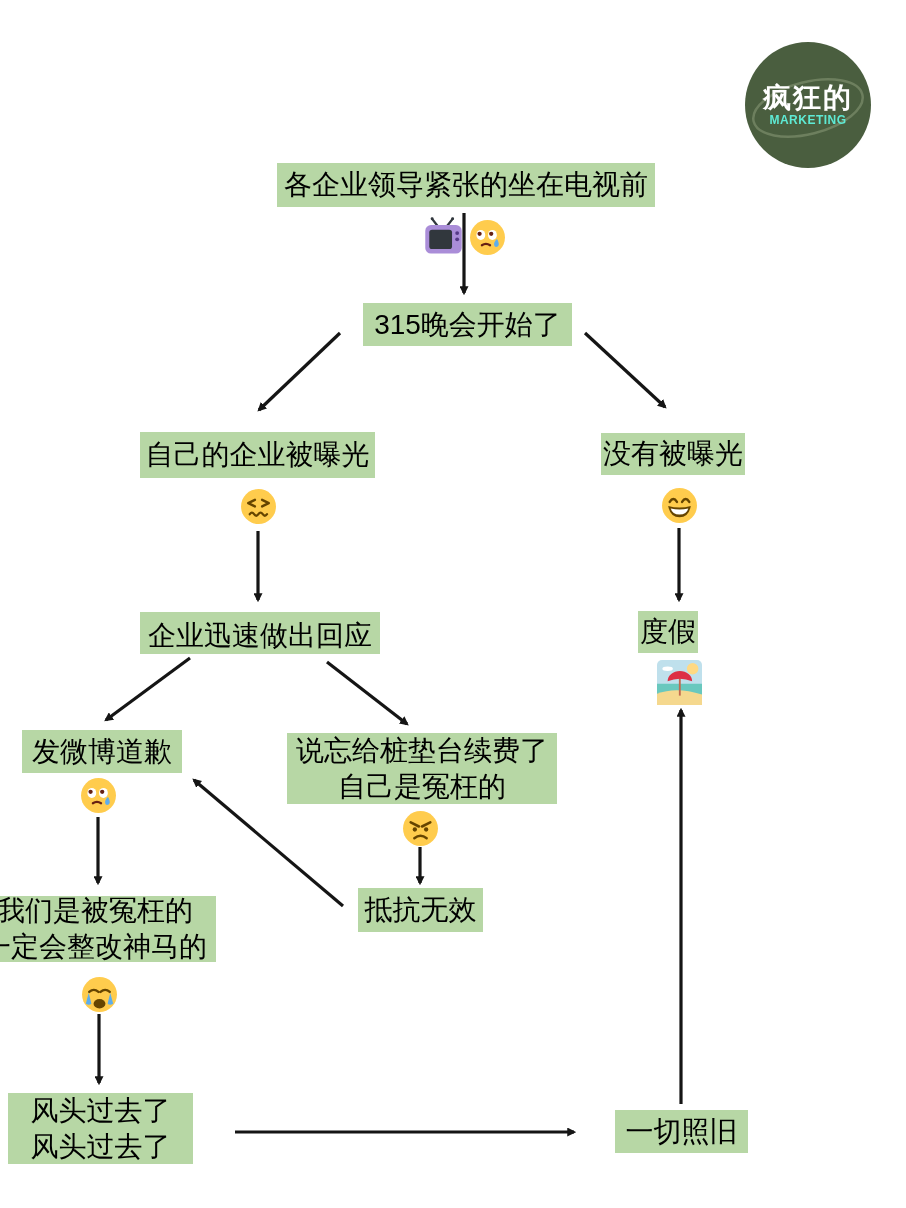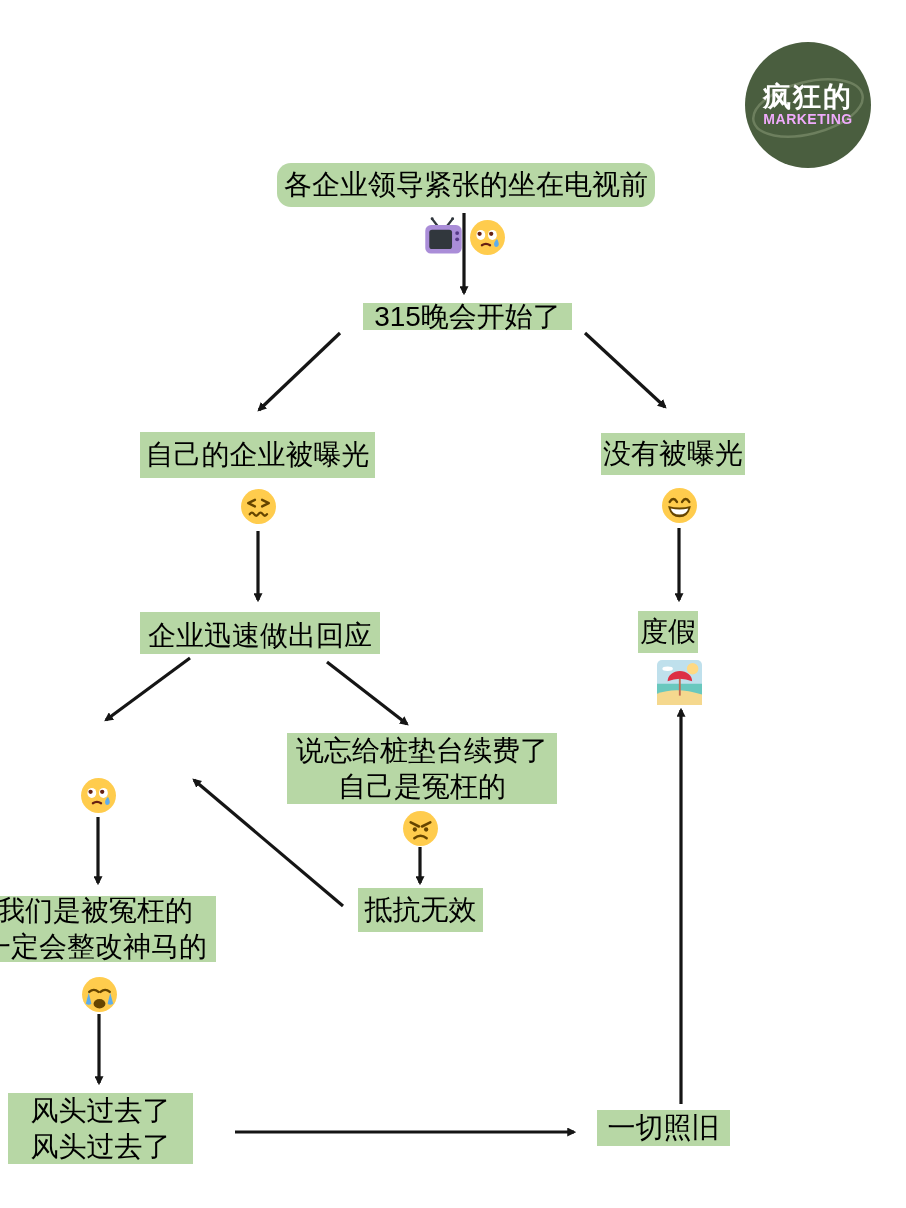--- a/index.html
+++ b/index.html
@@ -16,21 +16,21 @@
   .emoji{position:absolute;display:block;}
   .emoji svg{display:block;width:100%;height:100%;}
   .arrows{position:absolute;left:0;top:0;width:906px;height:1208px;pointer-events:none;}
   .logo{
     position:absolute;left:745px;top:42px;width:126px;height:126px;border-radius:50%;
     background:#4a5e3f;display:flex;flex-direction:column;align-items:center;justify-content:center;
     overflow:hidden;
   }
   .logo .ring{position:absolute;left:0;top:0;width:100%;height:100%;}
   .logo-title{position:relative;color:#fff;font-weight:bold;font-size:28px;letter-spacing:2px;line-height:1.05;}
-  .logo-sub{position:relative;color:#f0abfc;font-weight:bold;font-size:14px;letter-spacing:0.5px;line-height:1.2;}
+  .logo-sub{position:relative;color:#5eead4;font-weight:bold;font-size:12px;letter-spacing:0.5px;line-height:1.2;}
 </style>
 </head>
 <body>
 
 <div class="canvas">
 
   <svg class="arrows" viewBox="0 0 906 1208">
     <defs>
       <marker id="ah" markerWidth="9" markerHeight="9" viewBox="0 0 10 10" refX="7.5" refY="5" orient="auto" markerUnits="userSpaceOnUse">
         <path d="M0,0 L10,5 L0,10 z" fill="#151515"></path>
@@ -54,65 +54,68 @@
   </svg>
 
   <div class="logo">
     <svg class="ring" viewBox="0 0 126 126">
       <ellipse cx="63" cy="66" rx="56" ry="26" fill="none" stroke="#6d7f5e" stroke-width="2.5" transform="rotate(-14 63 66)"></ellipse>
     </svg>
     <div class="logo-title">疯狂的</div>
     <div class="logo-sub">MARKETING</div>
   </div>
 
-  <div class="node" style="left:277px;top:163px;width:378px;height:44px;border-radius:14px;">
+  <div class="node" style="left:277px;top:163px;width:378px;height:44px;">
     <span>各企业领导紧张的坐在电视前</span>
   </div>
 
-  <div class="node" style="left:363px;top:303px;width:209px;height:27px;">
+  <div class="node" style="left:363px;top:303px;width:209px;height:43px;">
     <span>315晚会开始了</span>
   </div>
 
   <div class="node" style="left:140px;top:432px;width:235px;height:46px;">
     <span>自己的企业被曝光</span>
   </div>
 
   <div class="node" style="left:601px;top:433px;width:144px;height:42px;">
     <span>没有被曝光</span>
   </div>
 
   <div class="node" style="left:140px;top:612px;width:240px;height:42px;justify-content:flex-end;">
     <span>企业迅速做出回应</span>
   </div>
 
   <div class="node" style="left:638px;top:611px;width:60px;height:42px;">
     <span>度假</span>
   </div>
 
+  <div class="node" style="left:22px;top:730px;width:160px;height:43px;">
+    <span>发微博道歉</span>
+  </div>
 
   <div class="node" style="left:358px;top:888px;width:125px;height:44px;">
     <span>抵抗无效</span>
   </div>
 
   <div class="node" style="left:287px;top:733px;width:270px;height:71px;">
     <span>说忘给桩垫台续费了</span>
     <span>自己是冤枉的</span>
   </div>
 
   <div class="node" style="left:-26px;top:896px;width:242px;height:66px;">
     <span>我们是被冤枉的</span>
     <span>一定会整改神马的</span>
   </div>
 
   <div class="node" style="left:8px;top:1093px;width:185px;height:71px;">
     <span>风头过去了</span>
     <span>风头过去了</span>
   </div>
 
-  <div class="node" style="left:597px;top:1110px;width:133px;height:36px;">
+  <div class="node" style="left:615px;top:1110px;width:133px;height:43px;">
     <span>一切照旧</span>
   </div>
 
   <span class="emoji" style="left:423px;top:216px;width:41px;height:41px;">
     <svg viewBox="0 0 36 36">
       <path d="M13 9 L8 2.5 M21 9 L26 2.5" stroke="#31373D" stroke-width="2" fill="none" stroke-linecap="round"></path>
       <circle cx="8" cy="2.5" r="1.3" fill="#31373D"></circle>
         <circle cx="26" cy="2.5" r="1.3" fill="#31373D"></circle>
       <rect x="2" y="8" width="32" height="25" rx="5" fill="#AA8DD8"></rect>
       <rect x="5.5" y="12" width="20" height="17" rx="2.5" fill="#31373D"></rect>

